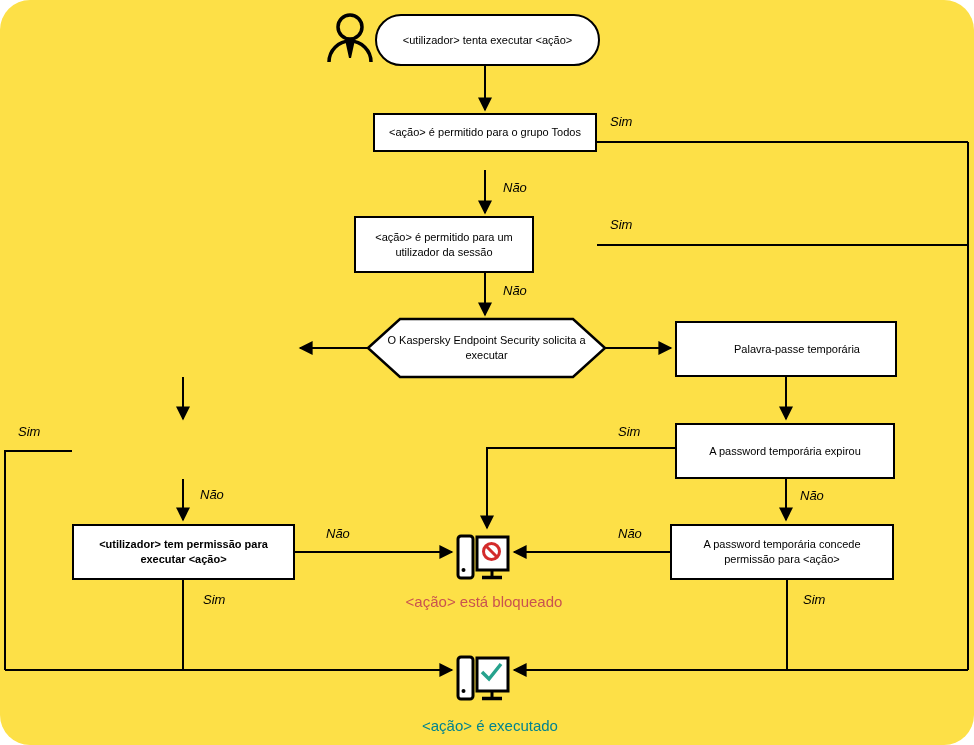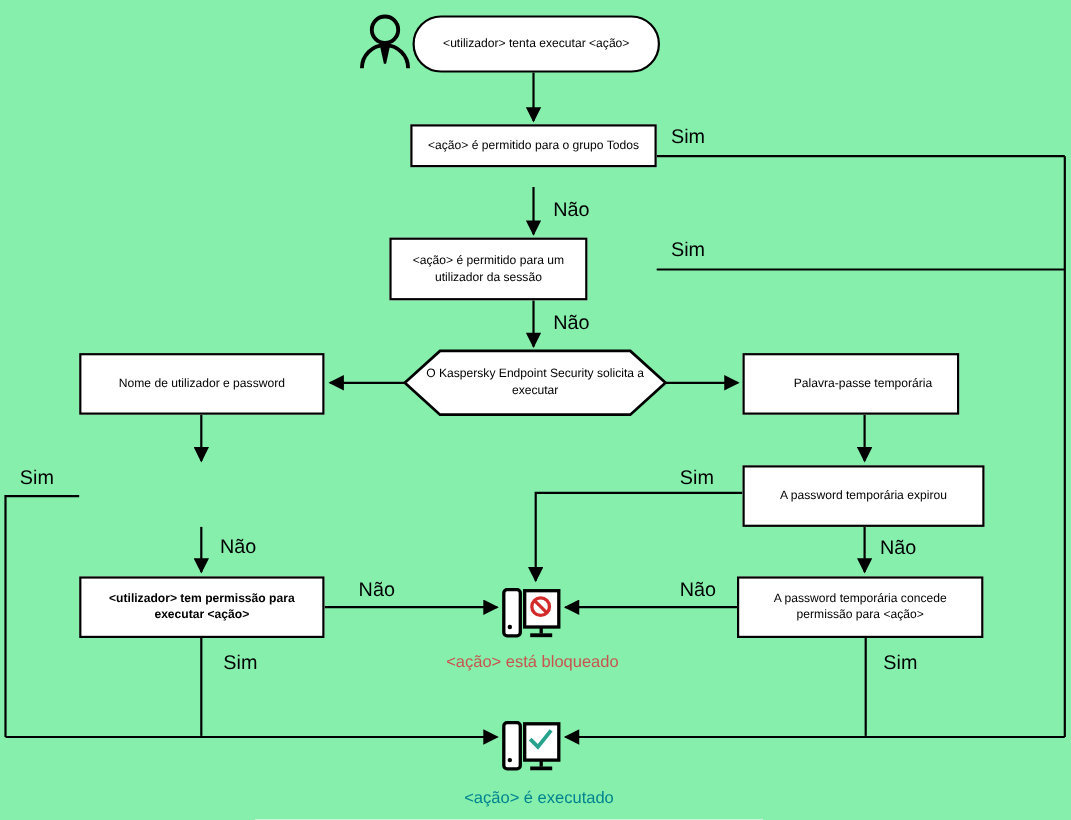--- a/index.html
+++ b/index.html
@@ -1,31 +1,31 @@
 <!DOCTYPE html>
 <html><head>
 <meta charset="utf-8">
 <style>
   html,body { margin:0; padding:0; background:#fff; }
   .canvas {
-    position:relative; width:974px; height:745px; background:#86efac;
-    font-family:"Liberation Sans", sans-serif; overflow:hidden;
+    position:relative; width:974px; height:745px; background:#fde047;
+    font-family:"Liberation Sans", sans-serif; overflow:hidden;border-radius:30px;
   }
   .layer { position:absolute; left:0; top:0; width:974px; height:745px; }
   .node {
     position:absolute; box-sizing:border-box; background:#ffffff;
     border:2.5px solid #000; display:flex; align-items:center; justify-content:center;
     text-align:center; font-size:11px; line-height:1.35; color:#000; padding:3px 10px;
   }
   .ellipse { border-radius:26px; }
   .hex-text {
     position:absolute; box-sizing:border-box; display:flex; align-items:center; justify-content:center;
     text-align:center; font-size:11px; line-height:1.35; color:#000; background:transparent; border:none;
   }
-  .edge-label { position:absolute; font-size:18px; color:#000; white-space:nowrap; }
+  .edge-label { position:absolute; font-size:13px; color:#000; white-space:nowrap;font-style:italic; }
   .status { position:absolute; font-size:15px; text-align:center; white-space:nowrap; }
   .status-blocked { color:#c9534f; }
   .status-executed { color:#00838f; }
 </style>
 </head>
 <body>
 
 <div class="canvas">
 
   <svg class="layer" width="974" height="745" viewBox="0 0 974 745">
@@ -96,28 +96,25 @@
     <span>&lt;ação&gt; é permitido para o grupo Todos</span>
   </div>
   <div class="node" style="left:354px; top:216px; width:180px; height:57px;">
     <span>&lt;ação&gt; é permitido para um utilizador da sessão</span>
   </div>
 
   <div class="hex-text" style="left:386px; top:320px; width:201px; height:56px;">
     <span>O Kaspersky Endpoint Security solicita a executar</span>
   </div>
 
-  <div class="node" style="left:72px; top:321px; width:223px; height:56px;">
-    <span>Nome de utilizador e password</span>
-  </div>
   <div class="node" style="left:72px; top:524px; width:223px; height:56px;font-weight:bold;">
     <span>&lt;utilizador&gt; tem permissão para executar &lt;ação&gt;</span>
   </div>
 
-  <div class="node" style="left:675px; top:321px; width:197px; height:56px;padding-left:32px;">
+  <div class="node" style="left:675px; top:321px; width:222px; height:56px;padding-left:32px;">
     <span>Palavra-passe temporária</span>
   </div>
   <div class="node" style="left:670px; top:524px; width:224px; height:56px;">
     <span>A password temporária concede permissão para &lt;ação&gt;</span>
   </div>
   <div class="node" style="left:675px; top:423px; width:220px; height:56px;">
     <span>A password temporária expirou</span>
   </div>
 
   <div class="edge-label" style="left:610px; top:114px;">Sim</div>

